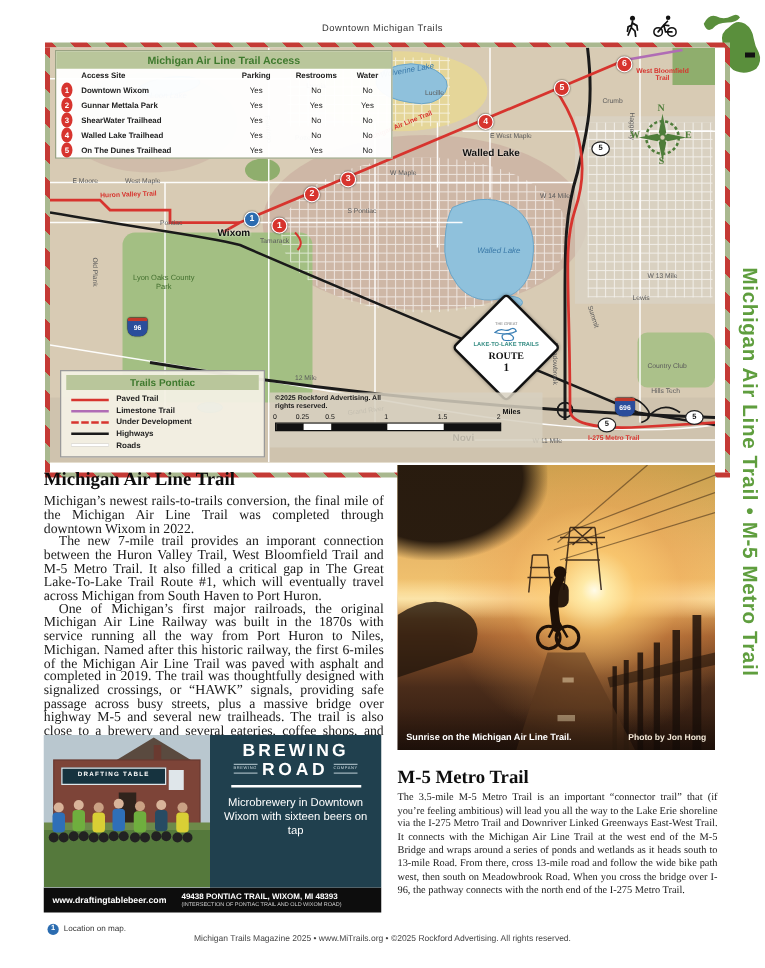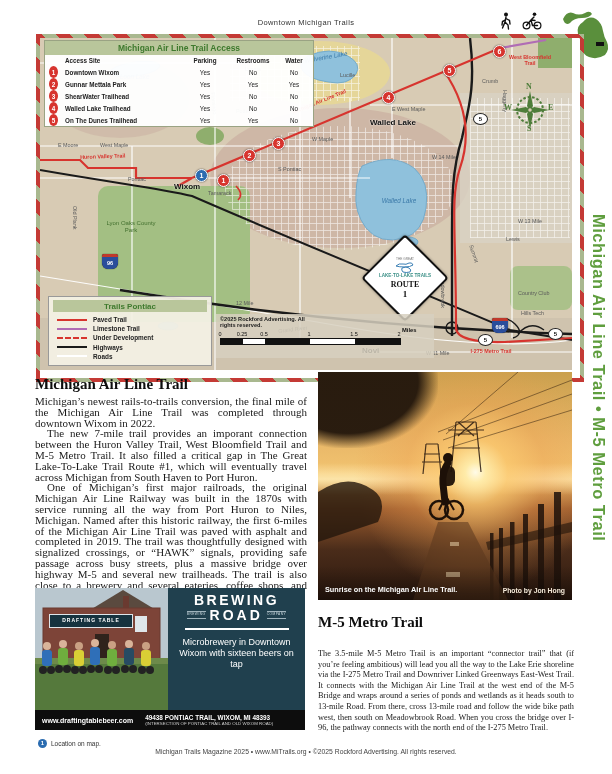--- a/index.html
+++ b/index.html
@@ -101,21 +101,21 @@
     background:linear-gradient(180deg,rgba(255,240,190,0) 0%,rgba(255,236,180,.85) 50%,rgba(255,240,190,0) 100%);}
   .ph-tree{position:absolute;left:-30px;top:-34px;width:150px;height:110px;
     background:radial-gradient(ellipse at 40% 40%, rgba(34,22,12,.96) 55%, rgba(34,22,12,0) 72%);}
   .ph-cap{position:absolute;left:0;bottom:0;width:100%;height:34px;
     background:linear-gradient(180deg,rgba(0,0,0,0),rgba(0,0,0,.35));}
   .ph-caption{position:absolute;left:7px;bottom:6px;font-weight:bold;font-size:7.3px;color:#fff;}
   .ph-credit{position:absolute;right:7px;bottom:6px;font-weight:bold;font-size:6.8px;color:#f4e9d8;}
 
   
   .m5{position:absolute;left:318px;top:614px;width:256px;}
-  .m5 .art-title{margin-bottom:18px;}
+  .m5 .art-title{margin-bottom:2px;}
   .m5 .art-p{font-size:8.3px;line-height:10.6px;}
 
   
   .ad{position:absolute;left:35px;top:588px;width:270px;height:142px;display:flex;flex-wrap:wrap;}
   .ad-photo{position:relative;width:133px;height:122px;background:#b9c7cf;overflow:hidden;}
   .ad-panel{position:relative;width:137px;height:122px;background:#20404e;color:#fff;
     display:flex;flex-direction:column;align-items:center;box-sizing:border-box;padding-top:5px;}
   .adl-1{font-size:14px;font-weight:bold;letter-spacing:2.5px;line-height:1;}
   .adl-row{display:flex;align-items:center;gap:4px;line-height:1;margin-top:1px;}
   .adl-sub{font-size:3.2px;letter-spacing:.5px;color:#cfdce2;border-top:.5px solid #9fb3bc;border-bottom:.5px solid #9fb3bc;padding:1px 0;}

